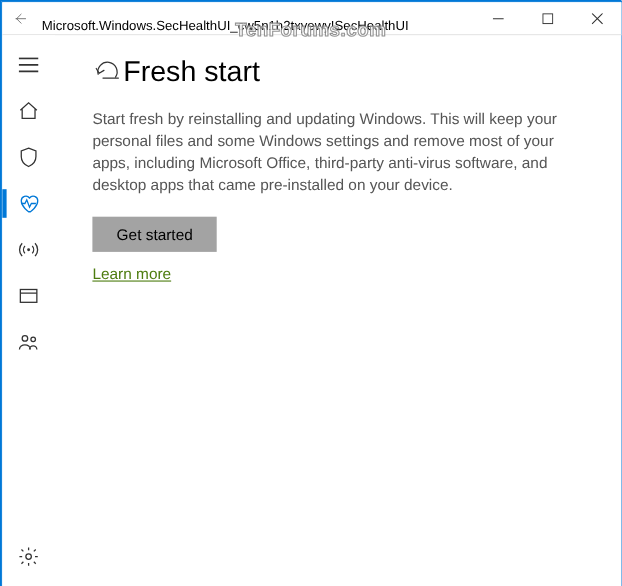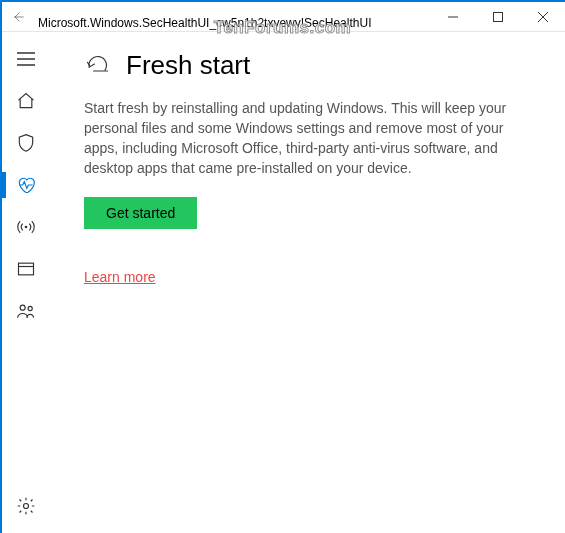--- a/index.html
+++ b/index.html
@@ -100,21 +100,20 @@
 
   
   .content {
     flex: 1 1 auto;
     padding: 18px 40px 0 34px;
     position: relative;
   }
   .heading-row {
     display: flex;
     align-items: center;
-    gap: 14px;
     margin-bottom: 18px;
   }
   .heading-row .page-icon svg {
     width: 28px;
     height: 28px;
     stroke: #333;
     fill: none;
     stroke-width: 1.3;
   }
   h1 {
@@ -124,32 +123,32 @@
     color: #000;
   }
   p.lead, p.body-text {
     font-size: 14px;
     line-height: 1.42;
     color: #555;
     margin: 0 0 18px 0;
   }
   .btn {
     display: inline-block;
-    background: #22c55e;
+    background: #a3a3a3;
     border: none;
     padding: 8px 22px;
     font-size: 14px;
     color: #000;
     cursor: pointer;
     font-family: inherit;
   }
   a.link {
     display: inline-block;
-    margin-top: 40px;
-    color: #ef4444;
+    margin-top: 12px;
+    color: #4d7c0f;
     text-decoration: underline;
     font-size: 14px;
   }
 
   
   .watermark {
     position: absolute;
     top: 18px;
     left: 50%;
     transform: translateX(-50%);

